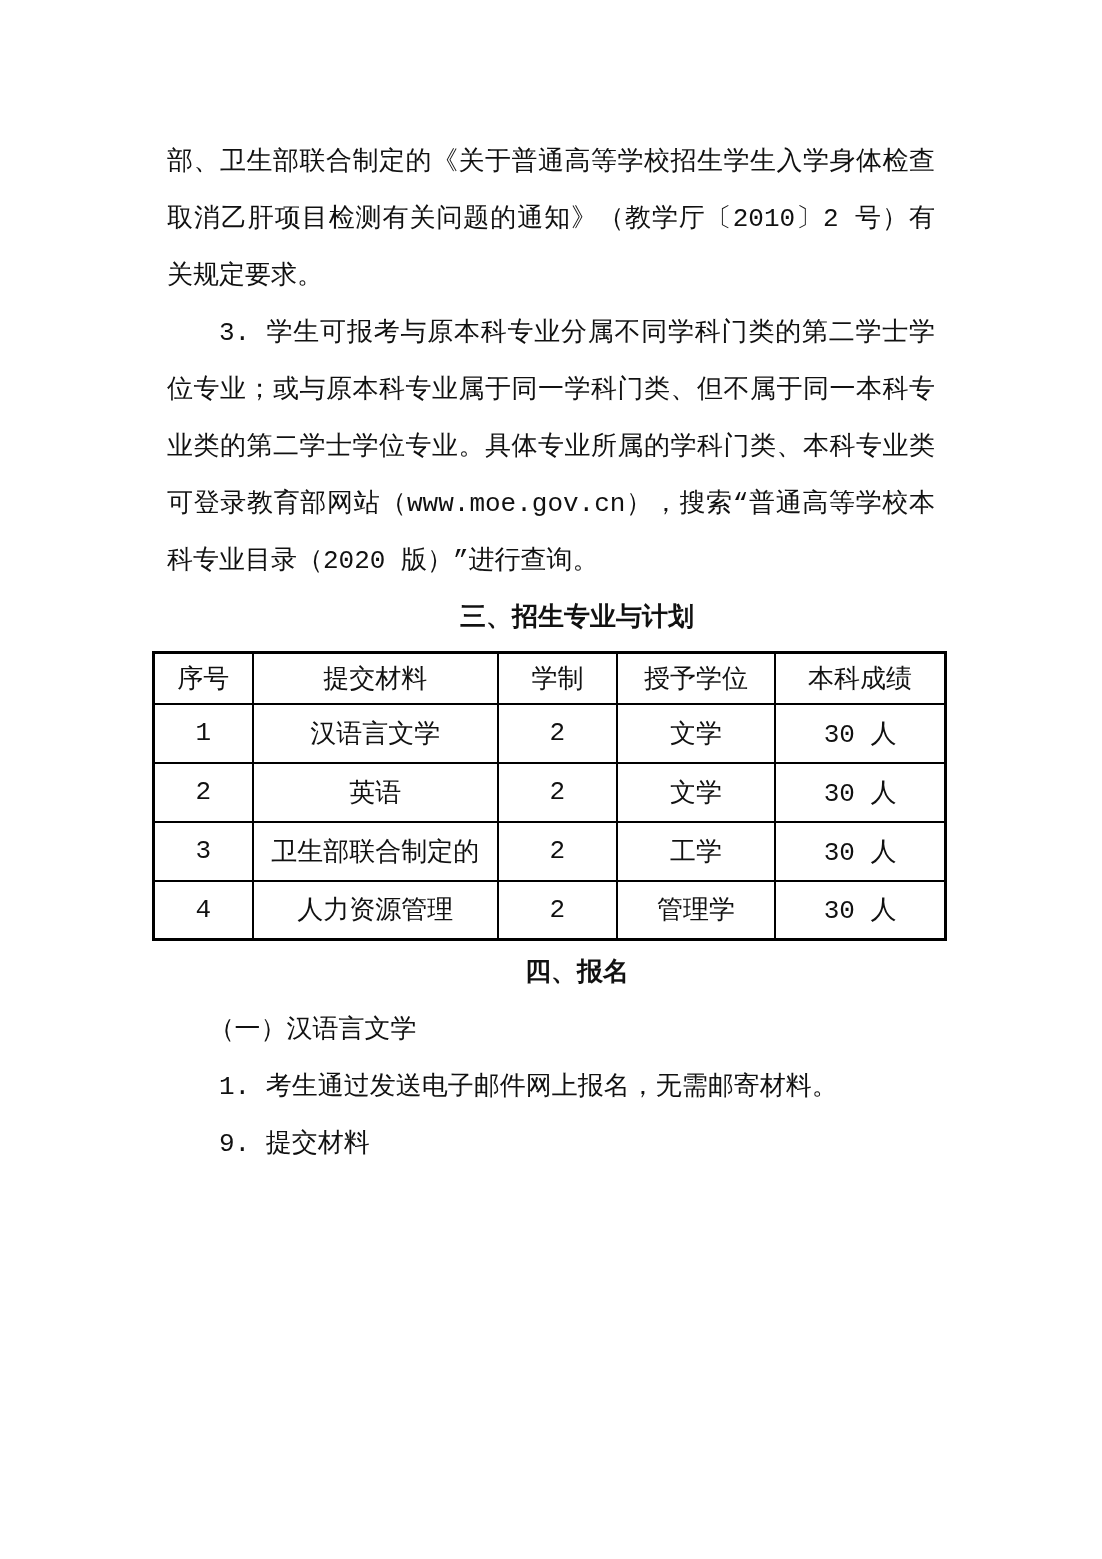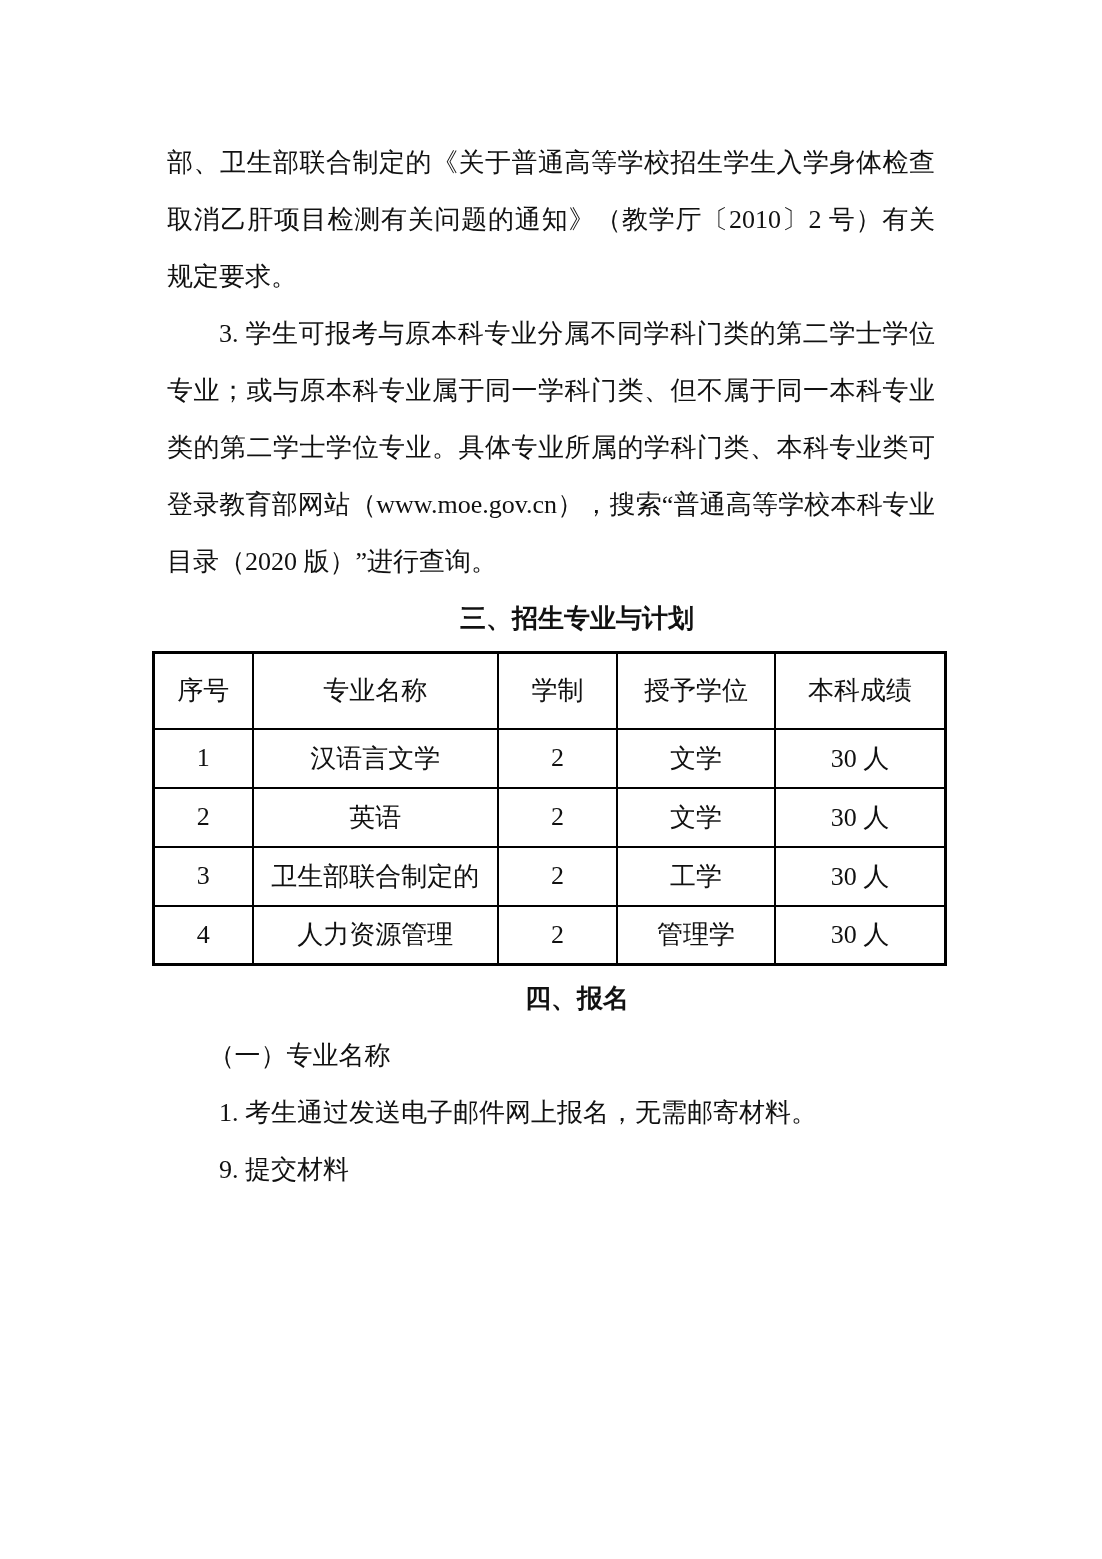--- a/index.html
+++ b/index.html
@@ -7,21 +7,21 @@
     padding: 0;
     background: #ffffff;
   }
   .page {
     position: relative;
     width: 1102px;
     height: 1559px;
     background: #ffffff;
     box-sizing: border-box;
     padding: 134px 167px 0 167px;
-    font-family: Liberation Serif, serif;
+    font-family: Liberation Mono, monospace;
     color: #111111;
     font-size: 26px;
     overflow: hidden;
   }
   .para {
     margin: 0;
     line-height: 57px;
     text-align: justify;
   }
   .indent {
@@ -54,21 +54,21 @@
   }
   table.plan-table th,
   table.plan-table td {
     border: 2px solid #000000;
     text-align: center;
     vertical-align: middle;
     font-weight: normal;
     font-size: 26px;
     padding: 0;
   }
-  table.plan-table thead tr { height: 76px; }
+  table.plan-table thead tr { height: 51px; }
   table.plan-table tbody tr { height: 59px; }
 </style>
 </head>
 <body>
 
 <div class="page">
 
   <p class="para">部、卫生部联合制定的《关于普通高等学校招生学生入学身体检查取消乙肝项目检测有关问题的通知》（教学厅〔2010〕2 号）有关规定要求。</p>
 
   <p class="para indent">3. 学生可报考与原本科专业分属不同学科门类的第二学士学位专业；或与原本科专业属于同一学科门类、但不属于同一本科专业类的第二学士学位专业。具体专业所属的学科门类、本科专业类可登录教育部网站（www.moe.gov.cn），搜索“普通高等学校本科专业目录（2020 版）”进行查询。</p>
@@ -79,21 +79,21 @@
     <colgroup>
       <col style="width:12.5%">
       <col style="width:31%">
       <col style="width:15%">
       <col style="width:20%">
       <col style="width:21.5%">
     </colgroup>
     <thead>
       <tr>
         <th>序号</th>
-        <th>专业名称</th>
+        <th>提交材料</th>
         <th>学制</th>
         <th>授予学位</th>
         <th>本科成绩</th>
       </tr>
     </thead>
     <tbody>
       <tr>
         <td>1</td>
         <td>汉语言文学</td>
         <td>2</td>
@@ -119,21 +119,21 @@
         <td>人力资源管理</td>
         <td>2</td>
         <td>管理学</td>
         <td>30 人</td>
       </tr>
     </tbody>
   </table>
 
   <h3 class="heading">四、报名</h3>
 
-  <p class="sub-line">（一）专业名称</p>
+  <p class="sub-line">（一）汉语言文学</p>
 
   <p class="item-line">1. 考生通过发送电子邮件网上报名，无需邮寄材料。</p>
 
 
   <p class="item-line">9. 提交材料</p>
 
 
 </div>
 
 </body></html>

